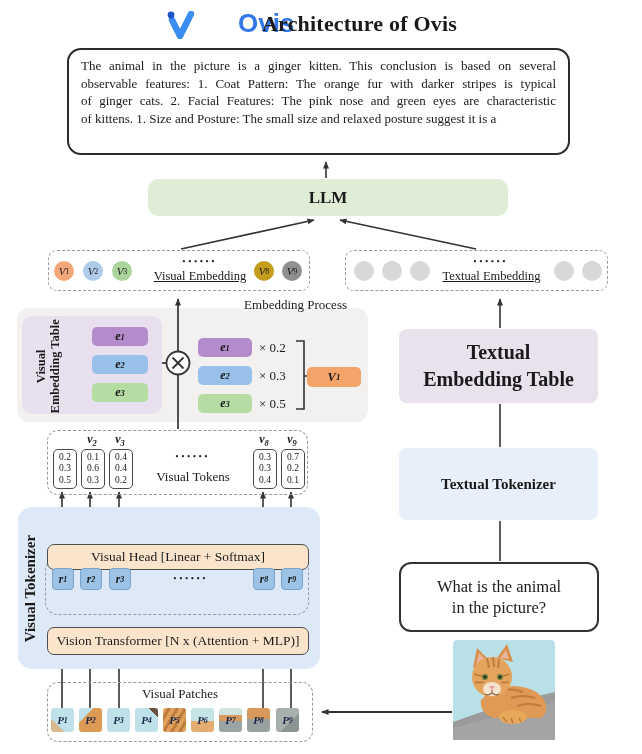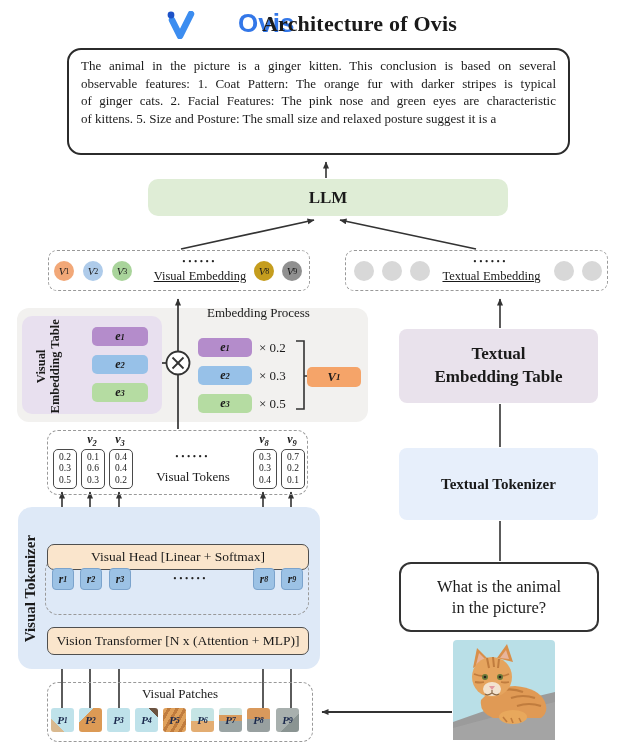--- a/index.html
+++ b/index.html
@@ -52,21 +52,21 @@
          justify-content:center;font-size:13.5px;z-index:4;}
   .r-chip{position:absolute;width:20px;height:20px;background:#9cc2e5;border:1px solid #7ba3cc;border-radius:4px;
           display:flex;align-items:center;justify-content:center;font-size:11.5px;font-weight:bold;font-style:italic;z-index:4;}
   .r-chip sub{font-size:8px;}
   
   .patch{position:absolute;width:23px;height:24px;border-radius:3px;display:flex;align-items:center;
          justify-content:center;font-style:italic;font-size:11px;color:#18264a;font-weight:bold;z-index:4;}
   .patch sub{font-size:8px;}
   
   .lav2{background:#e9e2ec;border-radius:8px;display:flex;flex-direction:column;align-items:center;
-        justify-content:center;font-weight:bold;font-size:17px;line-height:1.35;}
+        justify-content:center;font-weight:bold;font-size:20px;line-height:1.35;}
   .blue2{background:#e7effb;border-radius:8px;display:flex;align-items:center;justify-content:center;
          font-weight:bold;font-size:15px;}
   .question-box{background:#fff;border:2px solid #333;border-radius:12px;display:flex;flex-direction:column;
                 align-items:center;justify-content:center;font-size:16.5px;line-height:1.3;}
 </style>
 </head>
 <body>
 
 <div id="stage">
 
@@ -108,21 +108,21 @@
       <circle cx="5" cy="4" r="3.4" fill="#1d52c8"></circle>
     </svg>
   </div>
   <div class="abs logo-text" style="left:202px;top:8px;z-index:3">Ovis</div>
   <div class="abs main-title" style="left:262px;top:11px;z-index:3">Architecture of Ovis</div>
 
   <div class="box output-box" style="left:67px;top:48px;width:503px;height:107px;">
     <div class="out-line">The animal in the picture is a ginger kitten. This conclusion is based on several</div>
     <div class="out-line">observable features: 1. Coat Pattern: The orange fur with darker stripes is typical</div>
     <div class="out-line">of ginger cats. 2. Facial Features: The pink nose and green eyes are characteristic</div>
-    <div class="out-line">of kittens. 5. Size and Posture: The small size and relaxed posture suggest it is a</div>
+    <div class="out-line">of kittens. 1. Size and Posture: The small size and relaxed posture suggest it is a</div>
   </div>
 
   <div class="box llm-box" style="left:148px;top:179px;width:360px;height:37px;">LLM</div>
 
   <div class="box dashed" style="left:48px;top:250px;width:262px;height:41px;">
     <div class="circle" style="left: 5px; top: 10px; background: rgb(242, 168, 120);">
         <span>V</span>
         <sub>1</sub>
       </div>
     <div class="circle" style="left: 34px; top: 10px; background: rgb(174, 203, 234);">
@@ -166,21 +166,21 @@
     <div class="e-chip" style="left: 70px; top: 39px; width: 56px; background: rgb(151, 193, 232);">
         <span>e</span>
         <sub>2</sub>
       </div>
     <div class="e-chip" style="left: 70px; top: 67px; width: 56px; background: rgb(181, 220, 162);">
         <span>e</span>
         <sub>3</sub>
       </div>
   </div>
 
-  <div class="abs proc-title" style="left:207px;top:305px;width:140px;text-align:left;z-index:3;">Embedding Process</div>
+  <div class="abs proc-title" style="left:207px;top:297px;width:140px;text-align:right;z-index:3;">Embedding Process</div>
   <div class="e-chip" style="left: 198px; top: 338px; width: 54px; background: rgb(180, 140, 203);">
       <span>e</span>
       <sub>1</sub>
     </div>
   <div class="weight-txt" style="left:259px;top:340px;">× 0.2</div>
   <div class="e-chip" style="left: 198px; top: 366px; width: 54px; background: rgb(151, 193, 232);">
       <span>e</span>
       <sub>2</sub>
     </div>
   <div class="weight-txt" style="left:259px;top:368px;">× 0.3</div>

